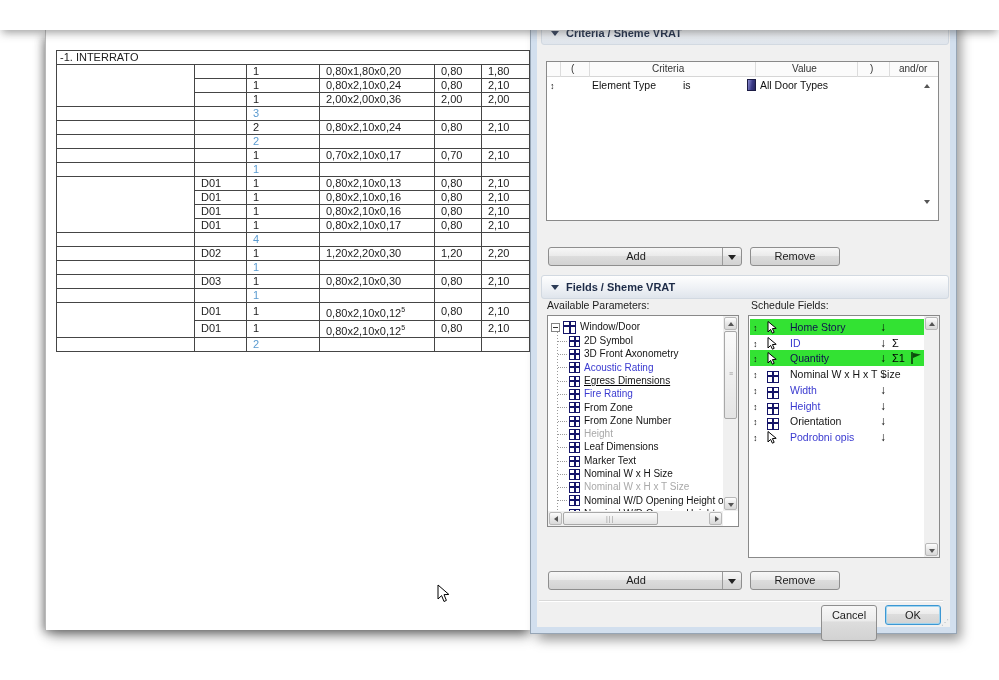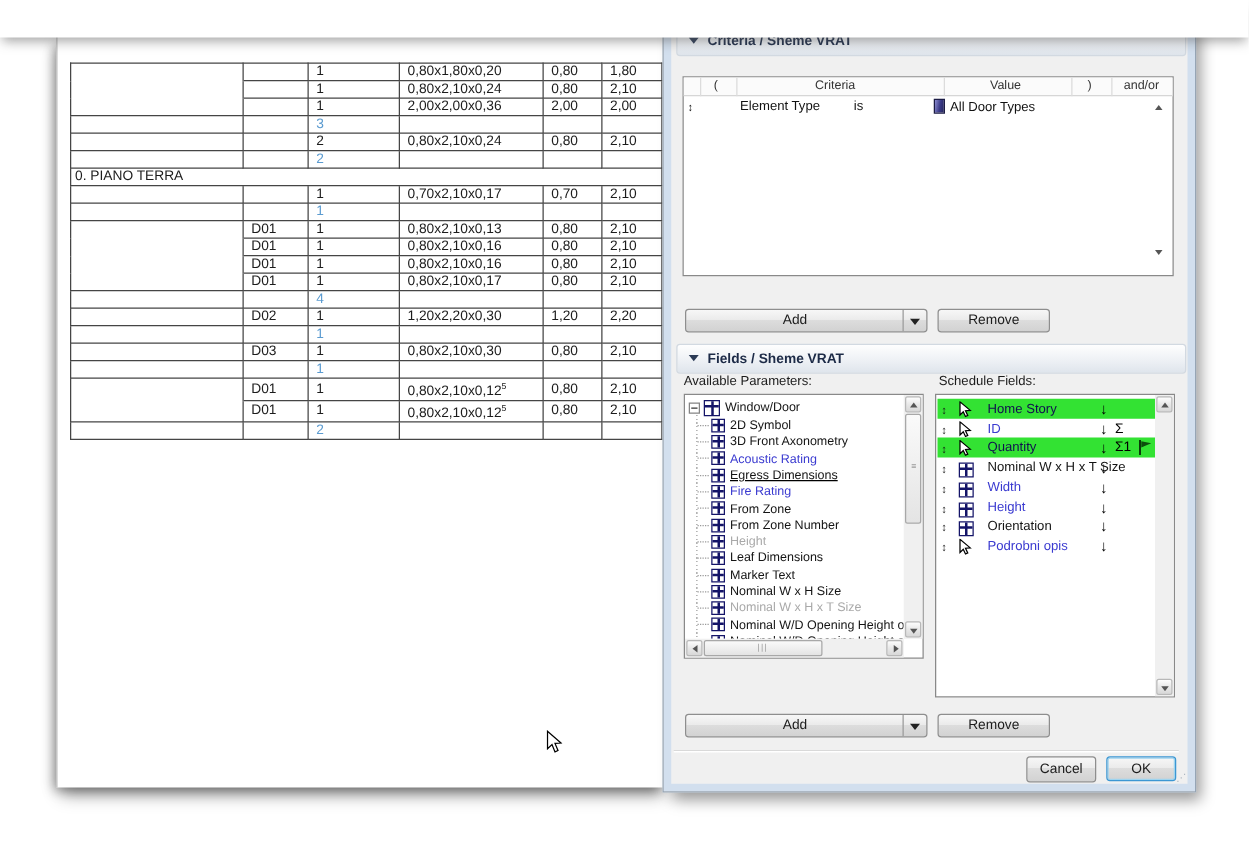--- a/index.html
+++ b/index.html
@@ -111,20 +111,23 @@
       <colgroup>
         <col style="width:138px">
           <col style="width:52px">
           <col style="width:73px">
         <col style="width:115px">
           <col style="width:47px">
           <col style="width:48px">
       </colgroup>
       <tbody>
           <tr>
+            <td class="g" colspan="6">-1. INTERRATO</td>
+          </tr>
+          <tr>
             <td class="mb"></td>
             <td></td>
             <td>1</td>
             <td>0,80x1,80x0,20</td>
             <td>0,80</td>
             <td>1,80</td>
           </tr>
           <tr>
             <td class="mt mb"></td>
             <td></td>
@@ -157,23 +160,20 @@
             <td>0,80</td>
             <td>2,10</td>
           </tr>
           <tr>
             <td></td>
             <td></td>
             <td class="tot">2</td>
             <td></td>
             <td></td>
             <td></td>
-          </tr>
-          <tr>
-            <td class="g" colspan="6">0. PIANO TERRA</td>
           </tr>
           <tr>
             <td></td>
             <td></td>
             <td>1</td>
             <td>0,70x2,10x0,17</td>
             <td>0,70</td>
             <td>2,10</td>
           </tr>
           <tr>
@@ -451,21 +451,21 @@
     </div>
 
     <div class="btn" style="left:17px; top:564px; width:194px;">
       <span style="margin-right:18px;">Add</span>
       <span class="split-arrow"></span>
     </div>
     <div class="btn" style="left:219px; top:564px; width:90px;">Remove</div>
 
     <div class="divider" style="left:8px; top:593px; width:404px;"></div>
 
-    <div class="btn" style="left:290px; top:598px; width:56px; height:21px; line-height:18px;">Cancel</div>
+    <div class="btn" style="left:290px; top:598px; width:56px; height:36px; line-height:18px;">Cancel</div>
     <div class="btn ok-focus" style="left:354px; top:598px; width:56px; height:20px; line-height:18px;">OK</div>
 
     <div class="resize-grip" style="right:7px; bottom:6px;">⋰</div>
   </div>
 
   <div class="top-band"></div>
 
   <svg class="cursor-svg" style="left:437px; top:584px;" width="13" height="19" viewBox="0 0 13 19">
     <path d="M1 1 L1 15 L4.6 11.6 L7 17.5 L9.4 16.4 L7 10.7 L11.8 10.4 Z" fill="#ffffff" stroke="#000000" stroke-width="1"></path>
   </svg>

